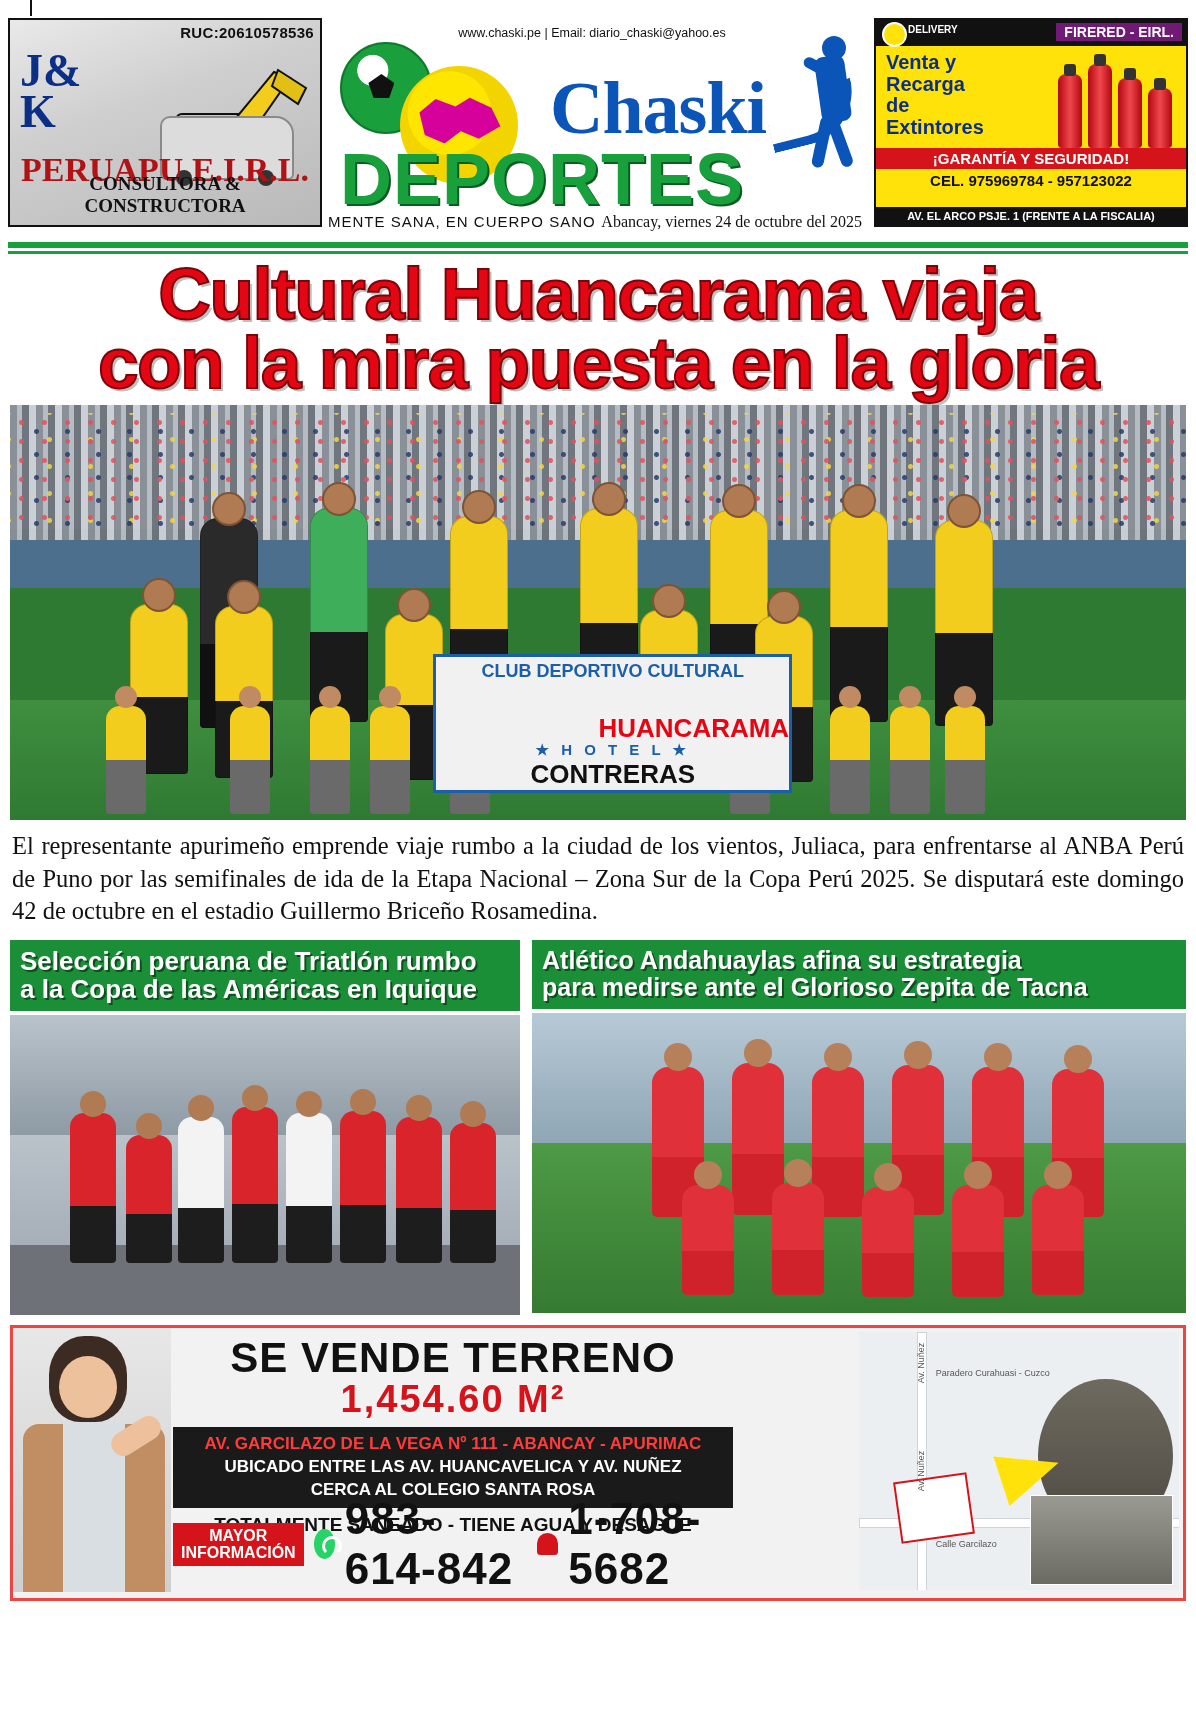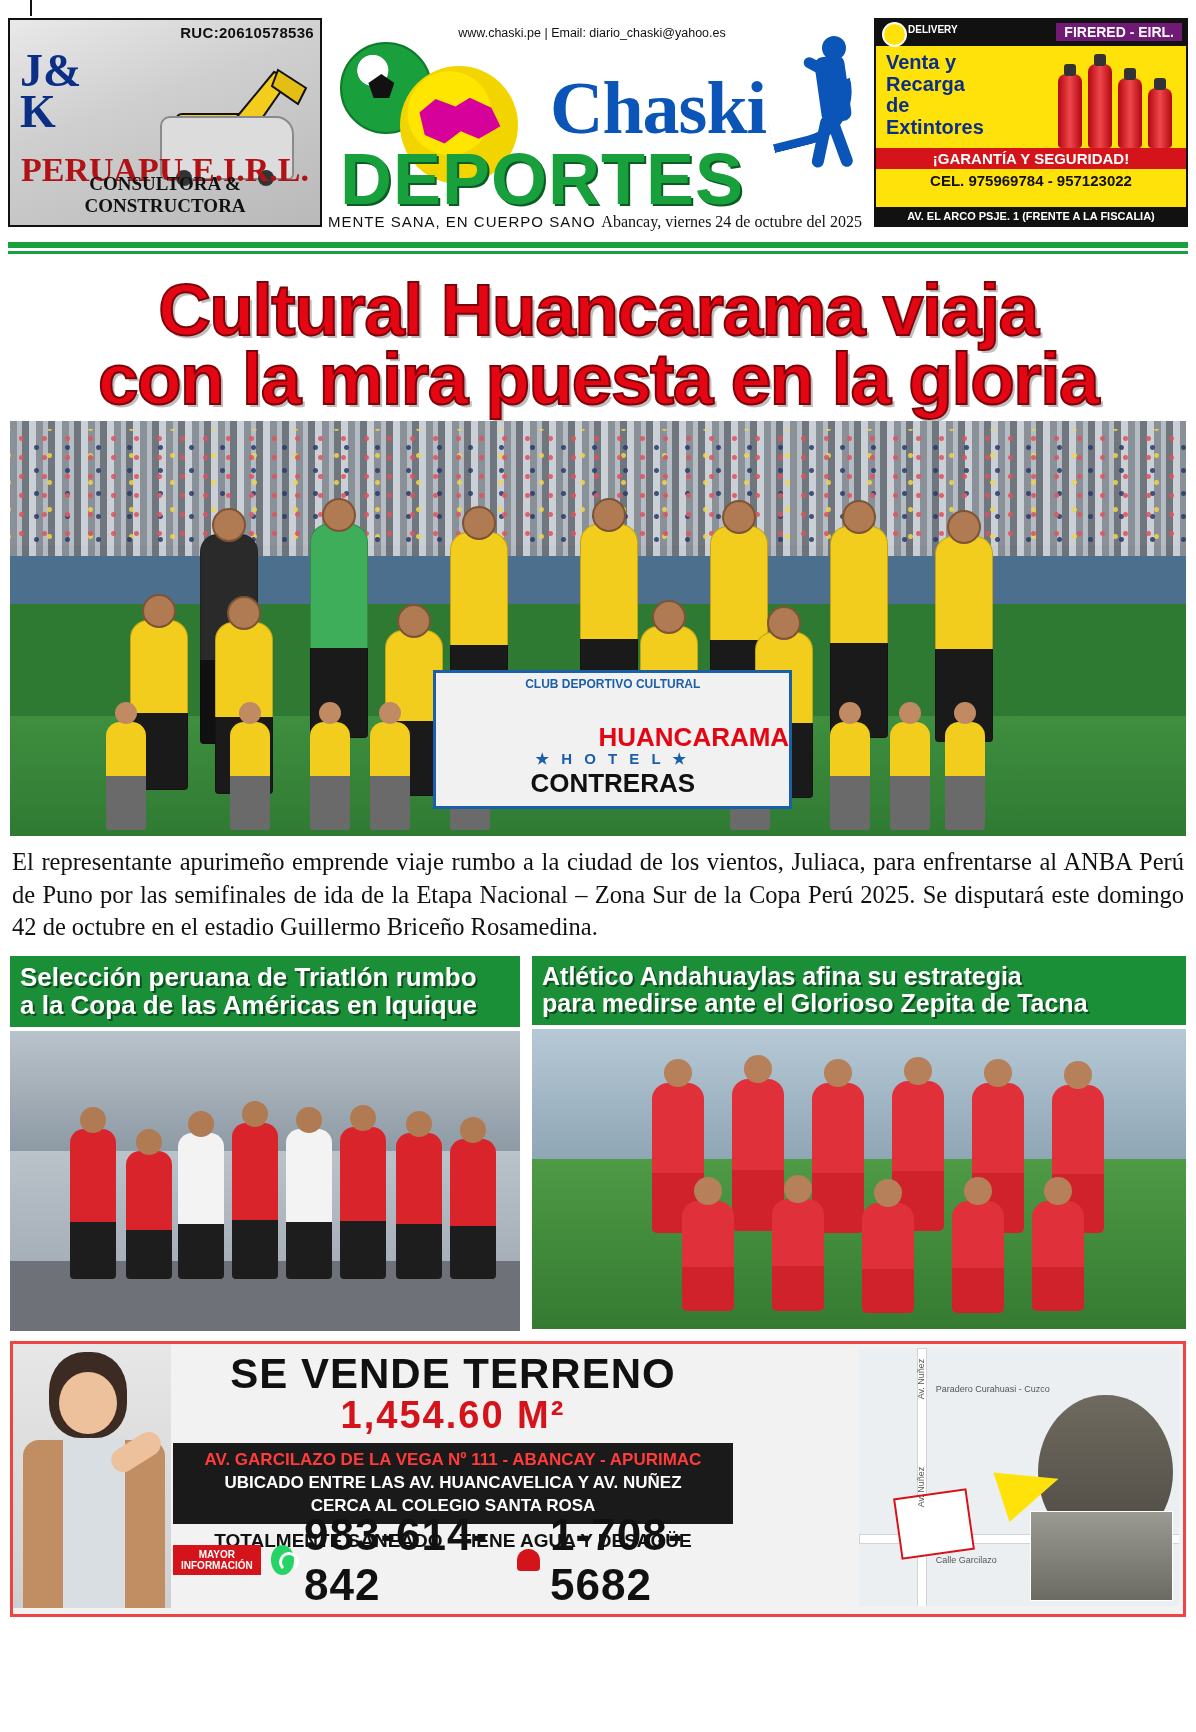--- a/index.html
+++ b/index.html
@@ -52,36 +52,36 @@
   .ad-right .cel{position:absolute;left:0;top:152px;width:310px;text-align:center;font-family:"Liberation Sans",sans-serif;font-weight:bold;font-size:15px;color:#111;}
   .ad-right .dirbar{position:absolute;left:0;bottom:0;width:310px;background:#111;color:#fff;font-family:"Liberation Sans",sans-serif;font-weight:bold;font-size:11px;padding:3px 0;text-align:center;}
   .exting{position:absolute;right:8px;top:36px;width:120px;height:92px;}
   .exting i{position:absolute;bottom:0;width:24px;height:74px;background:linear-gradient(90deg,#b1080f,#f0474d,#b1080f);border-radius:8px 8px 4px 4px;display:block;}
   .exting i:after{content:"";position:absolute;left:6px;top:-10px;width:12px;height:12px;background:#333;border-radius:3px;}
 
   .rule{height:6px;background:#18a03c;margin:2px 8px 0 8px;}
   .rule2{height:3px;background:#18a03c;margin:3px 8px 0 8px;}
 
   
-  .headline{padding:22px 10px 0 10px;}
+  .headline{padding:6px 10px 0 10px;}
   .headline h1{margin:0;font-family:"Liberation Sans",sans-serif;font-weight:bold;font-size:73px;line-height:.94;color:#e40613;text-align:center;
       letter-spacing:-1.5px;-webkit-text-stroke:2px #7a0409; text-shadow:3px 3px 0 rgba(0,0,0,.25);}
 
   
   .main-photo{position:relative;margin:8px 10px 0 10px;height:415px;overflow:hidden;
       background:linear-gradient(#7fa7c9 0 30%,#4d6f8e 30% 44%,#2f7a33 44% 100%);}
   .crowd{position:absolute;left:0;top:0;width:100%;height:135px;
      background:repeating-linear-gradient(90deg,#8a8f96 0 7px,#b9bec4 7px 12px,#6f747b 12px 19px,#cfd3d7 19px 26px),
                 linear-gradient(#9aa0a6,#7e848b);opacity:.95;}
   .crowd-dots{position:absolute;left:0;top:8px;width:100%;height:120px;
      background-image:radial-gradient(circle,#e4515a 2px,transparent 3px),radial-gradient(circle,#2a3b6b 2px,transparent 3px),radial-gradient(circle,#f0d64a 2px,transparent 3px);
      background-size:23px 19px,31px 23px,41px 27px;background-position:0 0,11px 7px,19px 13px;opacity:.85;}
   .pitch{position:absolute;left:0;bottom:0;width:100%;height:120px;background:linear-gradient(#3f8f3f,#2f7a33);}
   .banner-mid{position:absolute;left:36%;top:60%;width:30%;height:32%;background:#f1f1f1;border:3px solid #1b5fa8;}
-  .banner-mid .t1{text-align:center;font-family:"Liberation Sans",sans-serif;font-weight:bold;font-size:12px;color:#1b5fa8;margin-top:4px;}
+  .banner-mid .t1{text-align:center;font-family:"Liberation Sans",sans-serif;font-weight:bold;font-size:18px;color:#1b5fa8;margin-top:4px;}
   .banner-mid .t2{text-align:right;font-family:"Liberation Sans",sans-serif;font-weight:bold;font-size:26px;color:#e40613;line-height:1;margin-top:33px;}
   .banner-mid .t3{text-align:center;font-family:"Liberation Sans",sans-serif;font-weight:bold;font-size:15px;color:#1b5fa8;letter-spacing:4px;}
   .banner-mid .t4{text-align:center;font-family:"Liberation Sans",sans-serif;font-weight:bold;font-size:26px;color:#111;}
   .team-row{position:absolute;left:0;bottom:6px;width:100%;height:240px;}
   .pl{position:absolute;bottom:0;width:58px;height:170px;background:linear-gradient(#f2cd1e 0 55%,#1a1a1a 55% 100%);border-radius:18px 18px 4px 4px;box-shadow:0 0 0 1px rgba(0,0,0,.2) inset;}
   .pl.gk{background:linear-gradient(#3fae5a 0 58%,#1a1a1a 58% 100%);}
   .pl.coach{background:linear-gradient(#2a2a2a 0 60%,#111 60% 100%);}
   .pl .hd{position:absolute;left:50%;top:-26px;transform:translateX(-50%);width:30px;height:30px;border-radius:50%;background:#b07a53;border:2px solid #7e5435;}
   .kid{position:absolute;bottom:0;width:40px;height:108px;background:linear-gradient(#f2cd1e 0 50%,#6a6a6a 50% 100%);border-radius:14px 14px 3px 3px;}
   .kid .hd{position:absolute;left:50%;top:-20px;transform:translateX(-50%);width:22px;height:22px;border-radius:50%;background:#c08a63;}
@@ -117,21 +117,21 @@
   .lady .blazer{position:absolute;left:10px;top:96px;width:40px;height:168px;background:#c08e62;border-radius:16px 0 0 0;}
   .lady .blazer2{position:absolute;right:6px;top:96px;width:40px;height:168px;background:#c08e62;border-radius:0 16px 0 0;}
   .lady .arm{position:absolute;left:96px;top:96px;width:54px;height:24px;background:#edc19c;border-radius:12px;transform:rotate(-32deg);}
   .ad-bottom .panel{position:absolute;left:160px;top:6px;width:560px;height:256px;}
   .se-vende{font-family:"Liberation Sans",sans-serif;font-weight:bold;font-size:42px;color:#111;text-align:center;letter-spacing:1px;}
   .metros{font-family:"Liberation Sans",sans-serif;font-weight:bold;font-size:38px;color:#d4131a;text-align:center;letter-spacing:2px;margin-top:-4px;}
   .addrbox{margin-top:6px;background:#1a1a1a;color:#fff;text-align:center;font-family:"Liberation Sans",sans-serif;font-weight:bold;font-size:17px;padding:6px 4px;line-height:1.35;}
   .addrbox .red{color:#ff3b3b;}
   .saneado{margin-top:6px;text-align:center;font-family:"Liberation Sans",sans-serif;font-weight:bold;font-size:19px;color:#111;}
   .phones{position:absolute;left:160px;bottom:4px;width:560px;display:flex;align-items:center;gap:10px;}
-  .mayor{font-family:"Liberation Sans",sans-serif;font-weight:bold;font-size:10px;color:#fff;background:#d4131a;padding:4px 8px;line-height:1.1;text-align:center;}
+  .mayor{font-family:"Liberation Sans",sans-serif;font-weight:bold;font-size:16px;color:#fff;background:#d4131a;padding:4px 8px;line-height:1.1;text-align:center;}
   .wa{width:30px;height:30px;border-radius:50%;background:#25d366;position:relative;}
   .wa:after{content:"";position:absolute;left:8px;top:7px;width:14px;height:14px;border:3px solid #fff;border-radius:50%;border-bottom-color:transparent;}
   .phone-num{font-family:"Liberation Sans",sans-serif;font-weight:bold;font-size:44px;color:#111;letter-spacing:1px;}
   .tel{width:30px;height:22px;border-radius:12px 12px 4px 4px;background:#d4131a;}
   .map{position:absolute;right:4px;top:4px;width:320px;height:258px;background:#eceff1;overflow:hidden;}
   .map .road{position:absolute;background:#fff;border:1px solid #cfd4d8;}
   .map .blob{position:absolute;left:56%;top:18%;width:42%;height:60%;border-radius:50%;overflow:hidden;background:linear-gradient(#6f6a5f,#4d4a43);}
   .map .plot{position:absolute;left:12%;top:56%;width:70px;height:58px;background:#fff;border:2px solid #d4131a;transform:rotate(-8deg);}
   .map .arrow{position:absolute;left:44%;top:44%;width:0;height:0;border-top:26px solid transparent;border-bottom:26px solid transparent;border-left:60px solid #ffe20a;transform:rotate(-18deg);}
   .map .photo{position:absolute;right:2%;bottom:2%;width:44%;height:34%;background:linear-gradient(#8f8madd,#6b6b6b);background:linear-gradient(#9a9a92,#6b6b63);border:1px solid #fff;}

